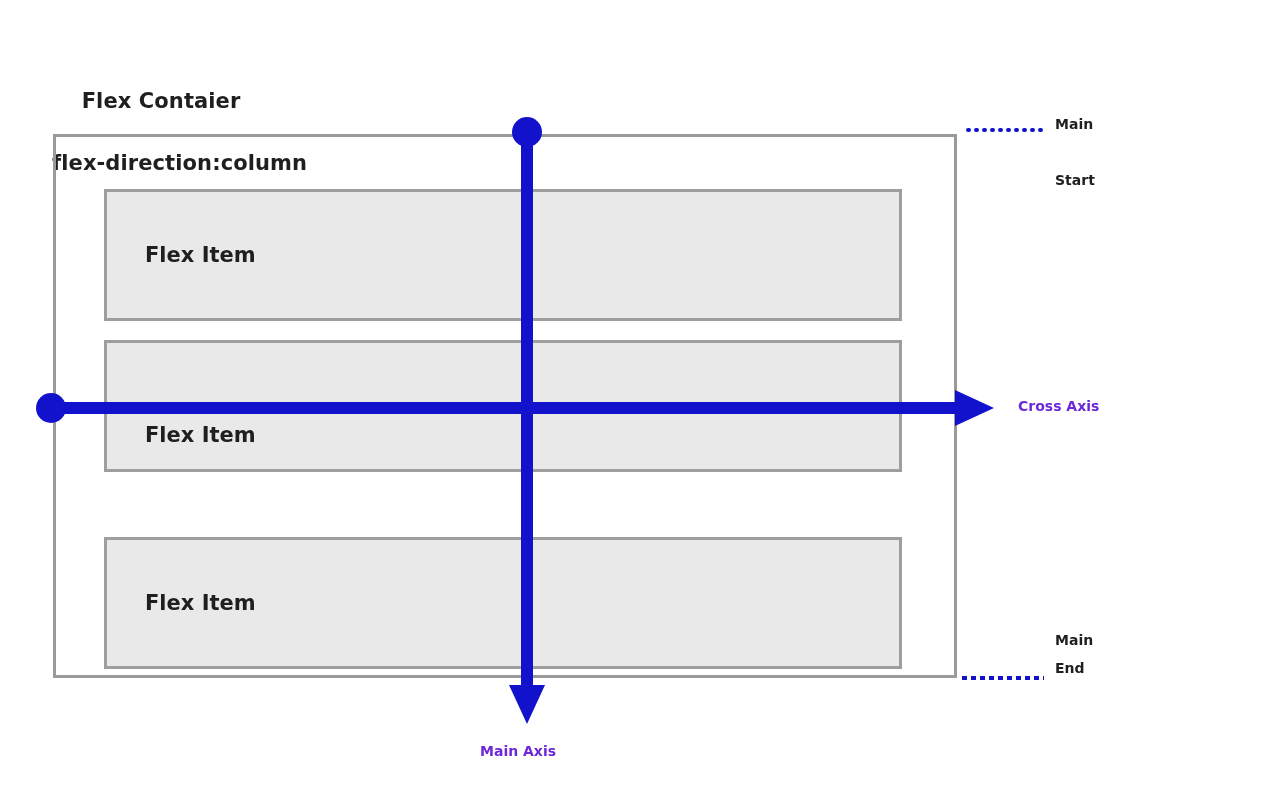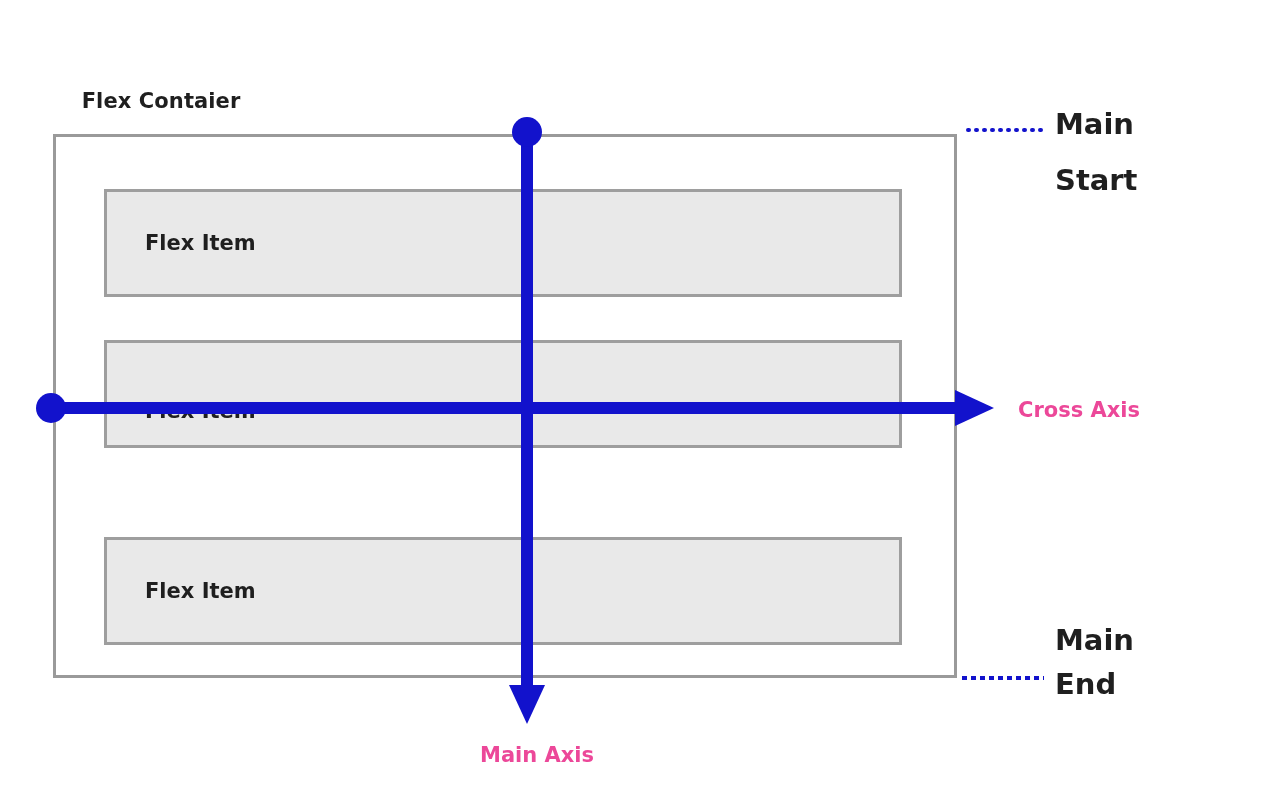--- a/index.html
+++ b/index.html
@@ -50,21 +50,21 @@
     border: 3px solid #9a9a9a;
     box-sizing: border-box;
     background: transparent;
   }
 
   
   .flex-item {
     position: absolute;
     left: 104px;
     width: 798px;
-    height: 108px;
+    height: 132px;
     box-sizing: border-box;
     border: 3px solid #9e9e9e;
     background: #e9e9e9;
   }
   .flex-item .item-label {
     position: absolute;
     left: 38px;
     top: 50%;
     transform: translateY(-50%);
     font-size: 21px;
@@ -83,56 +83,57 @@
     left: 0;
     top: 0;
     width: 1280px;
     height: 800px;
     pointer-events: none;
   }
 
   
   .axis-label {
     position: absolute;
-    font-size: 21px;
+    font-size: 14px;
     font-weight: 700;
-    color: #ec4899;
+    color: #6d28d9;
     white-space: nowrap;
   }
   .label-cross-axis {
     left: 1018px;
     top: 398px;
   }
   .label-main-axis {
     left: 468px;
     top: 743px;
     margin-left: 12px;
   }
 
   
   .edge-label {
     position: absolute;
-    font-size: 29px;
+    font-size: 14px;
     font-weight: 700;
     color: #1f1f1f;
     white-space: nowrap;
     line-height: 28px;
   }
   .label-main-start { left: 1055px; top: 110px; }
   .label-main-start .l2 { display: block; margin-top: 28px; }
   .label-main-end { left: 1055px; top: 626px; }
-  .label-main-end .l2 { display: block; margin-top: 16px; }
+  .label-main-end .l2 { display: block; }
 </style>
 </head>
 <body>
 
 <div id="stage">
 
   <div class="diagram-title">
     <span>Flex Contaier</span>
+    <span class="line2">flex-direction:column</span>
   </div>
 
   <div class="flex-container"></div>
 
   <div class="flex-item item-1">
     <span class="item-label">Flex Item</span>
   </div>
   <div class="flex-item item-2">
     <span class="item-label">Flex Item</span>
   </div>

